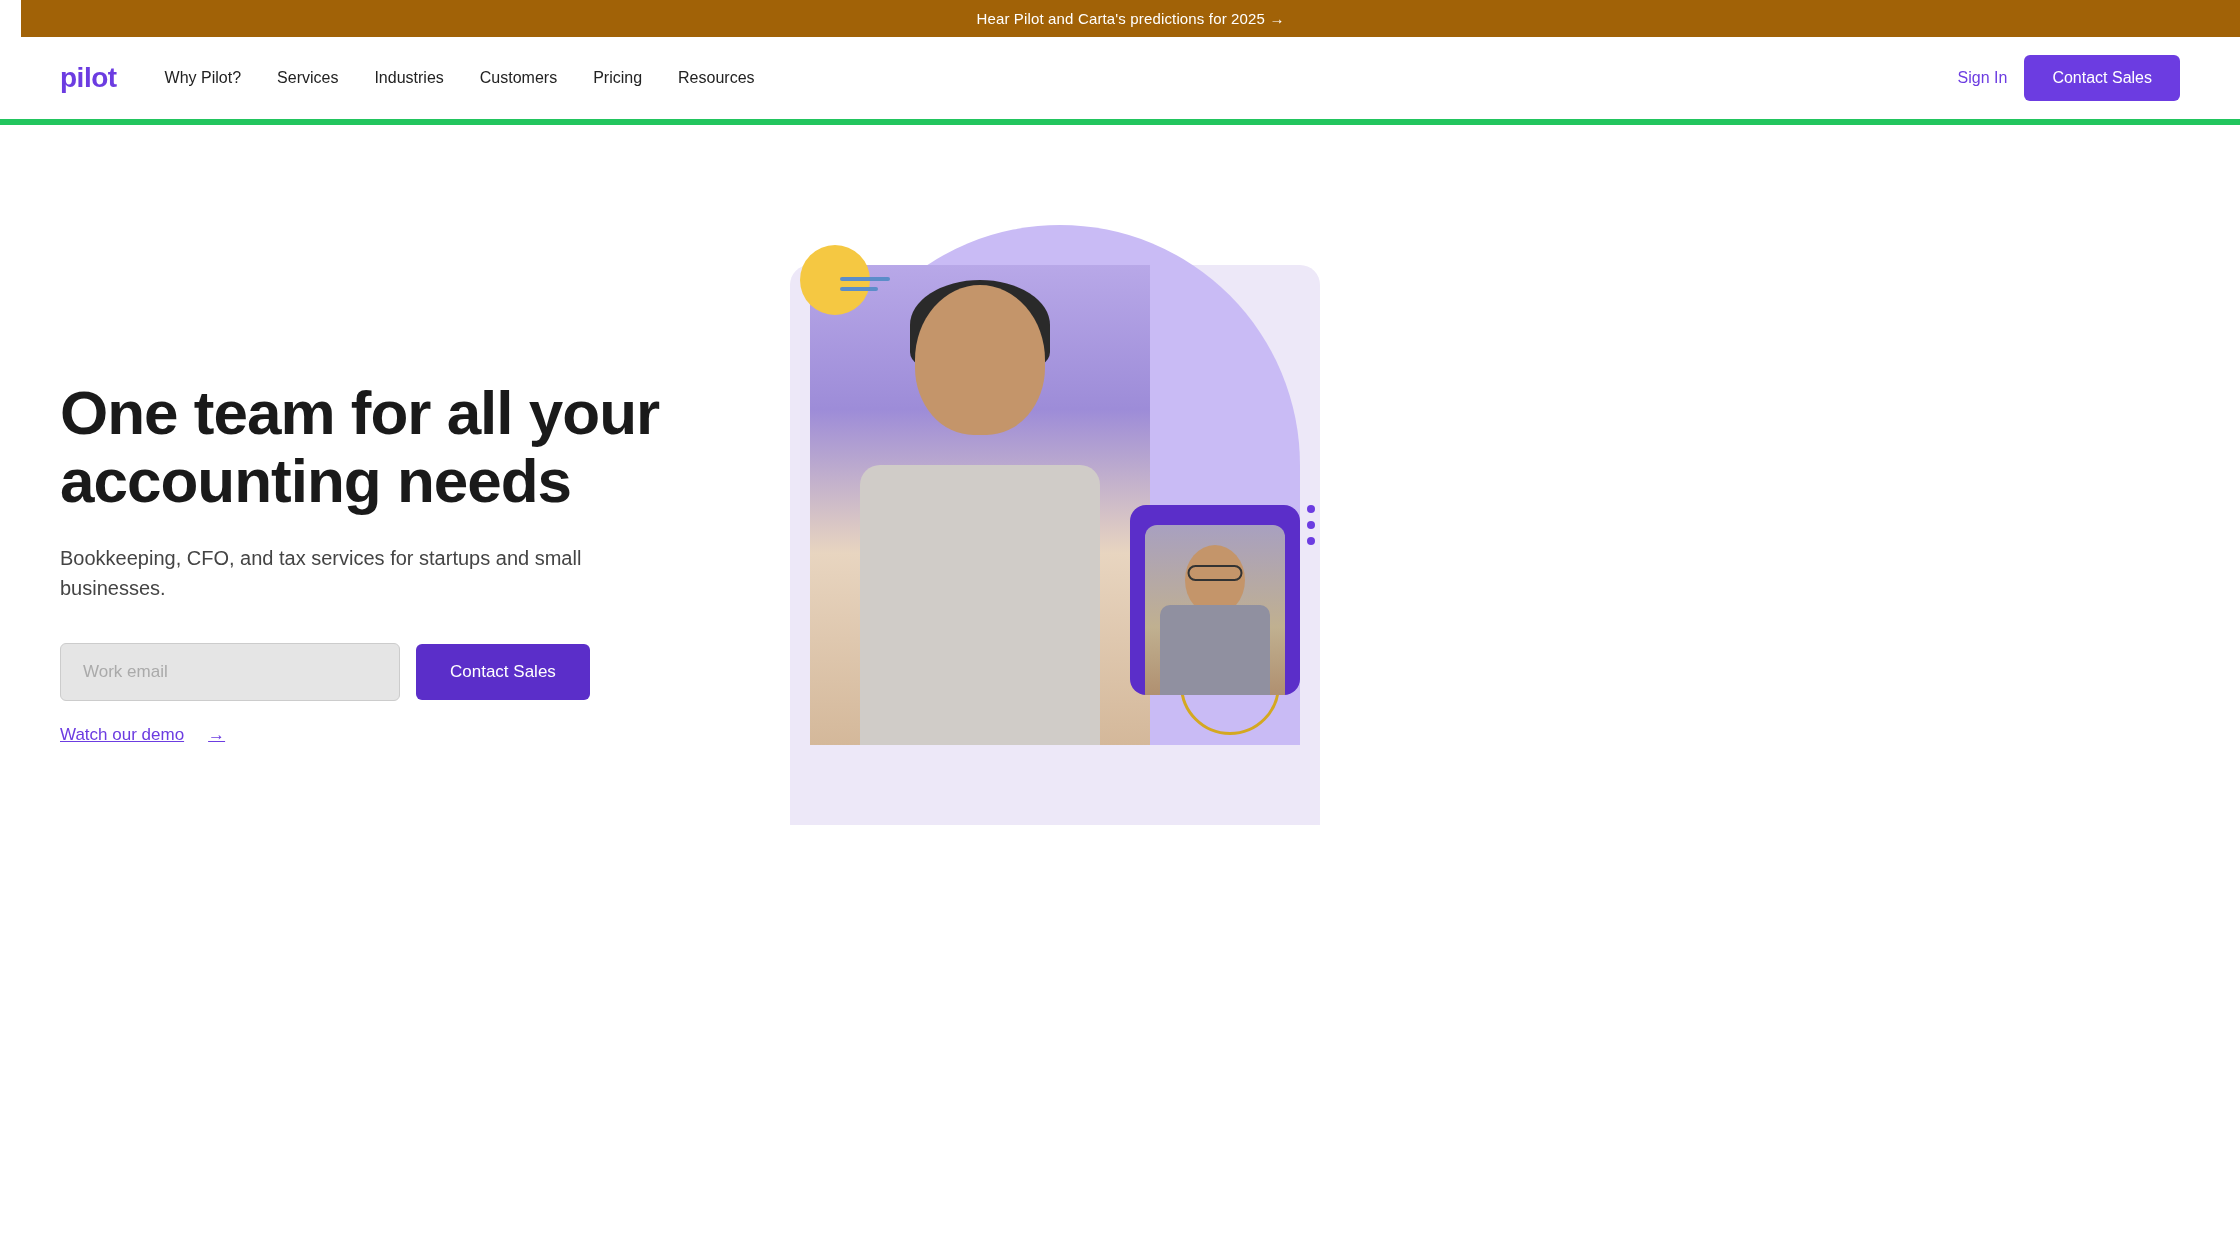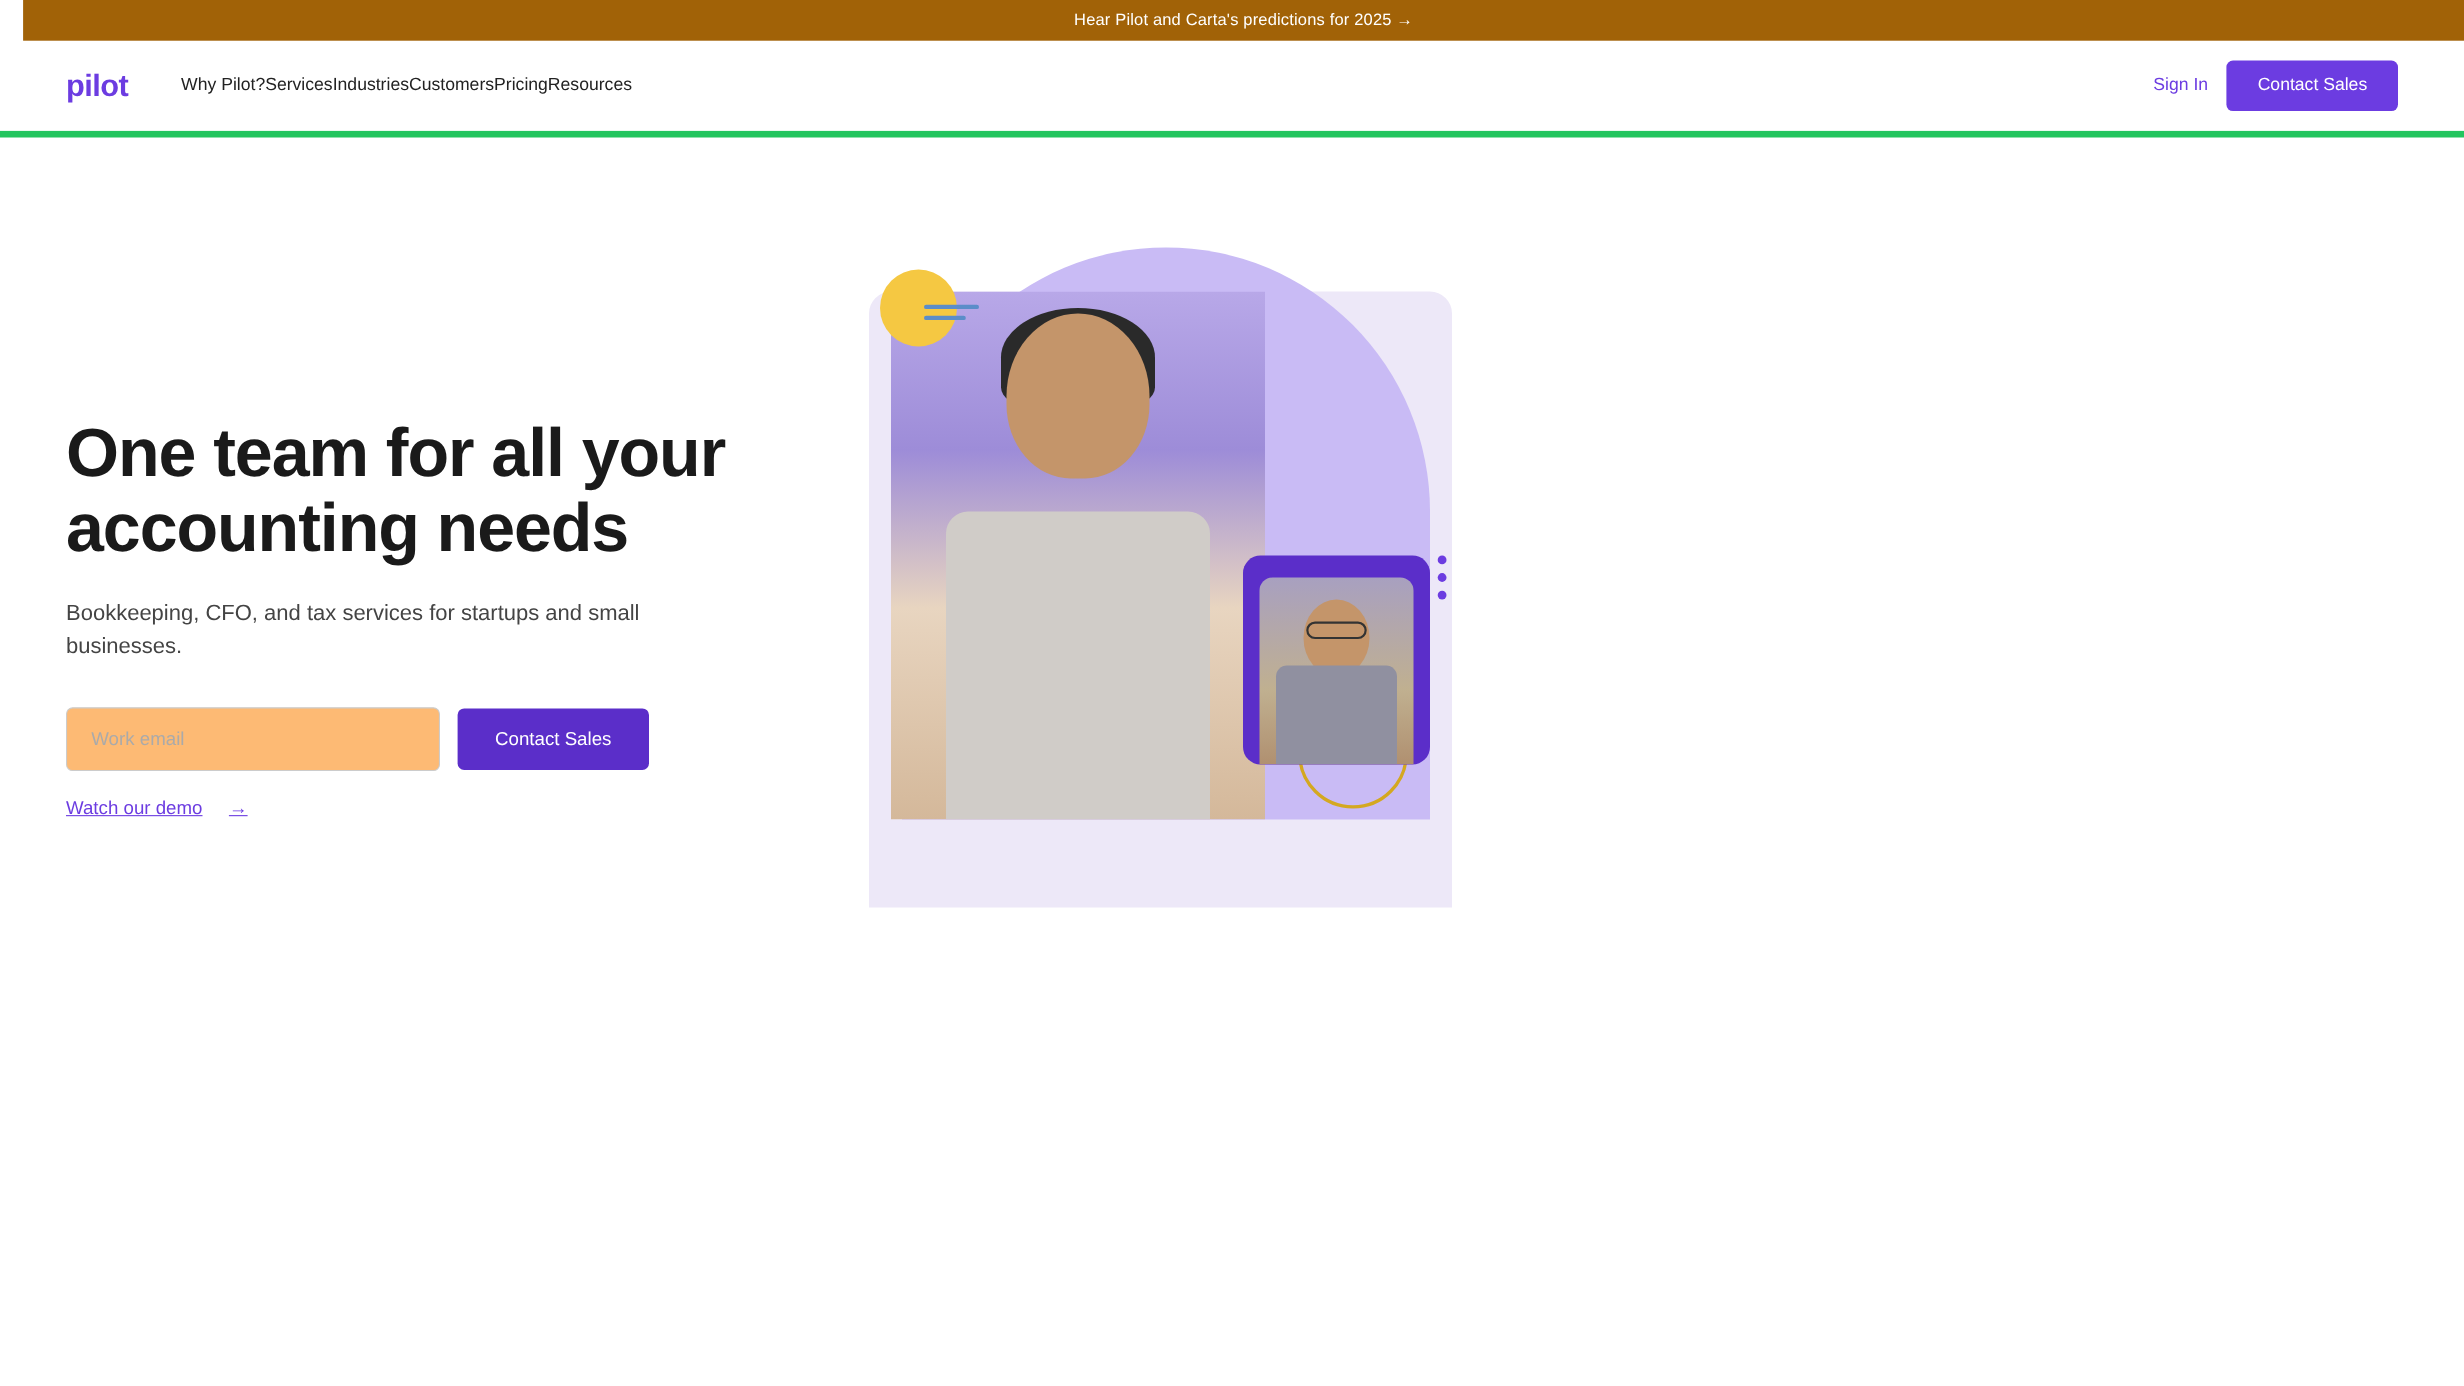--- a/index.html
+++ b/index.html
@@ -29,20 +29,21 @@
       font-size: 28px;
       font-weight: 700;
       color: #6c3ce1;
       letter-spacing: -0.5px;
       margin-right: 48px;
       text-decoration: none;
     }
     .nav-links {
       display: flex;
       align-items: center;
+      gap: 36px;
       flex: 1;
     }
     .nav-link {
       font-size: 16px;
       color: #222;
       text-decoration: none;
       font-weight: 400;
     }
     .nav-right {
       display: flex;
@@ -104,21 +105,21 @@
       margin-bottom: 24px;
     }
     .email-input {
       border: 1.5px solid #ccc;
       border-radius: 6px;
       padding: 18px 22px;
       font-size: 17px;
       width: 340px;
       color: #666;
       outline: none;
-      background: #fdba74;
+      background: #e5e5e5;
     }
     .email-input::placeholder { color: #aaa; }
     .contact-sales-hero {
       background: #5b2ec9;
       color: #fff;
       border: none;
       border-radius: 6px;
       padding: 18px 34px;
       font-size: 17px;
       font-weight: 500;

